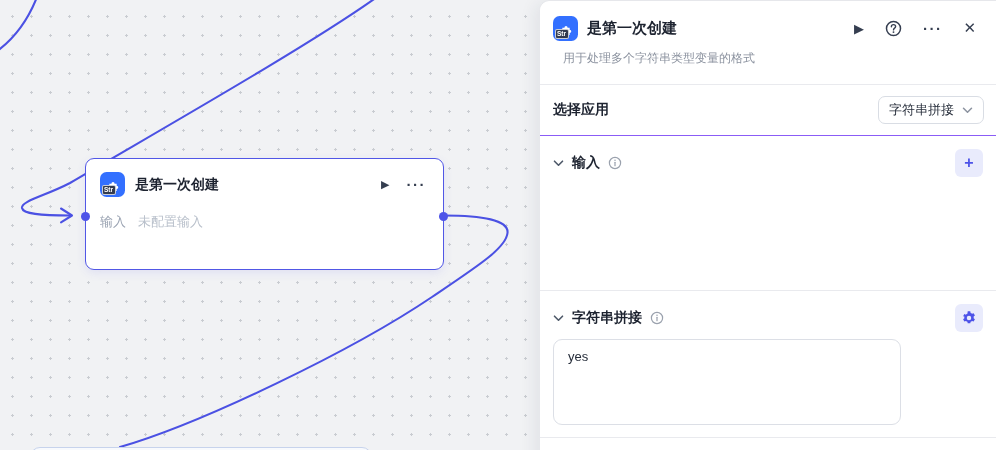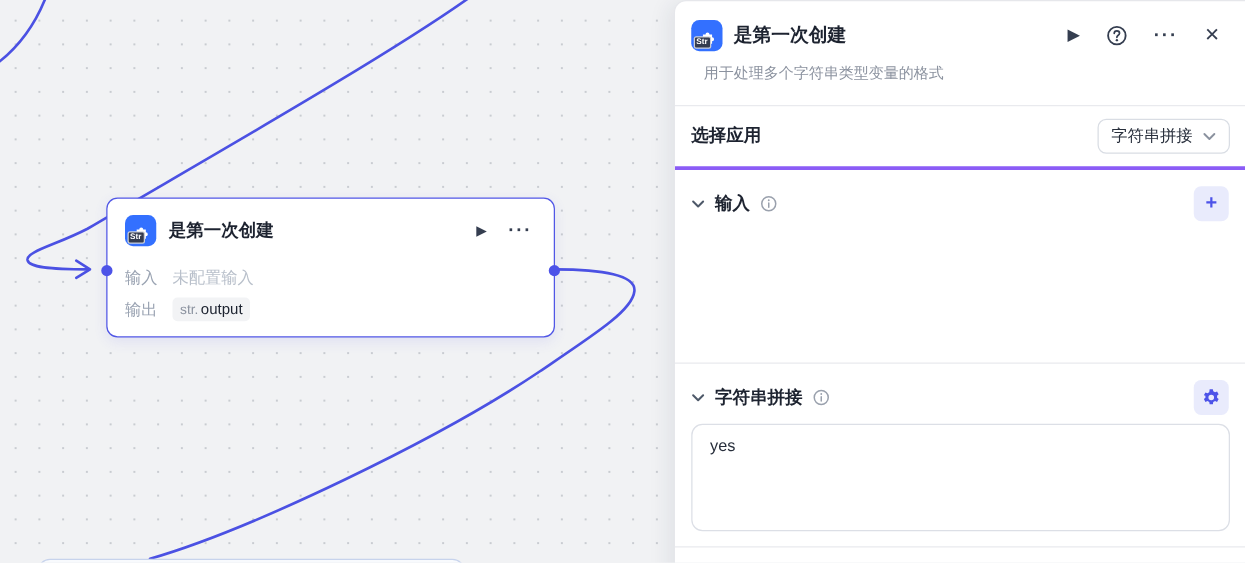--- a/index.html
+++ b/index.html
@@ -84,21 +84,21 @@
     box-shadow: -5px 2px 16px rgba(35,40,70,0.07);
   }
   .p-header { height: 84px; padding: 15px 20px 0 13px; border-bottom: 1px solid #e9eaee; }
   .p-header-row { display: flex; align-items: center; gap: 9px; }
   .p-title { flex: 1; font-size: 15px; font-weight: 700; color: #1d2330; }
   .p-actions { display: flex; align-items: center; gap: 21px; }
   .p-subtitle { margin-top: 9px; font-size: 12px; color: #8b929f; margin-left: 10px; }
 
   .p-approw {
     height: 51px; display: flex; align-items: center; justify-content: space-between;
-    padding: 0 12px 0 13px; border-bottom: 3px solid #8b5cf6;
+    padding: 0 12px 0 13px; border-bottom: 1px solid #8b5cf6;
   }
   .p-approw-label { font-size: 14px; font-weight: 700; color: #1d2330; }
   .dropdown {
     display: inline-flex; align-items: center; gap: 8px;
     padding: 4px 10px; background: #fff;
     border: 1px solid #d9dde4; border-radius: 7px;
     font-size: 13px; color: #272e3b; cursor: pointer;
   }
 
   .p-section { padding: 13px 13px 0; border-bottom: 1px solid #e9eaee; }
@@ -109,21 +109,21 @@
   .sec-spacer { flex: 1; }
   .sq-btn {
     width: 28px; height: 28px; border: none; border-radius: 6px;
     background: #e9ebfc; display: grid; place-items: center; cursor: pointer;
   }
 
   .empty-state { display: flex; flex-direction: column; align-items: center; margin-top: 15px; }
   .empty-text { margin-top: 7px; font-size: 13px; color: #c3c9d5; }
 
   .concat-textarea {
-    display: block; margin-top: 7px; width: 431px; height: 86px;
+    display: block; margin-top: 7px; width: 348px; height: 86px;
     border: 1px solid #dcdfe6; border-radius: 9px;
     padding: 9px 14px; font-size: 13px; color: #272e3b;
     font-family: "Liberation Sans", "DejaVu Sans", sans-serif;
     resize: none; outline: none; background: #fff;
   }
   .icon-btn { background: none; border: none; padding: 0; cursor: pointer; display: grid; place-items: center; }
 </style>
 </head>
 <body>
 
@@ -152,27 +152,20 @@
             <span class="g-play">▶</span>
           </button>
           <button class="icon-btn">
             <span class="g-more">···</span>
           </button>
         </span>
       </div>
       <div class="node-row">
         <span class="node-row-label">输入</span>
         <span class="node-row-empty">未配置输入</span>
-      </div>
-      <div class="node-row">
-        <span class="node-row-label">输出</span>
-        <span class="out-badge">
-          <span class="t">str.</span>
-          <span class="n">output</span>
-        </span>
       </div>
       <span class="port port-left"></span>
       <span class="port port-right"></span>
     </div>
 
     <div class="bottom-node"></div>
   </div>
 
   <aside class="panel">
 

